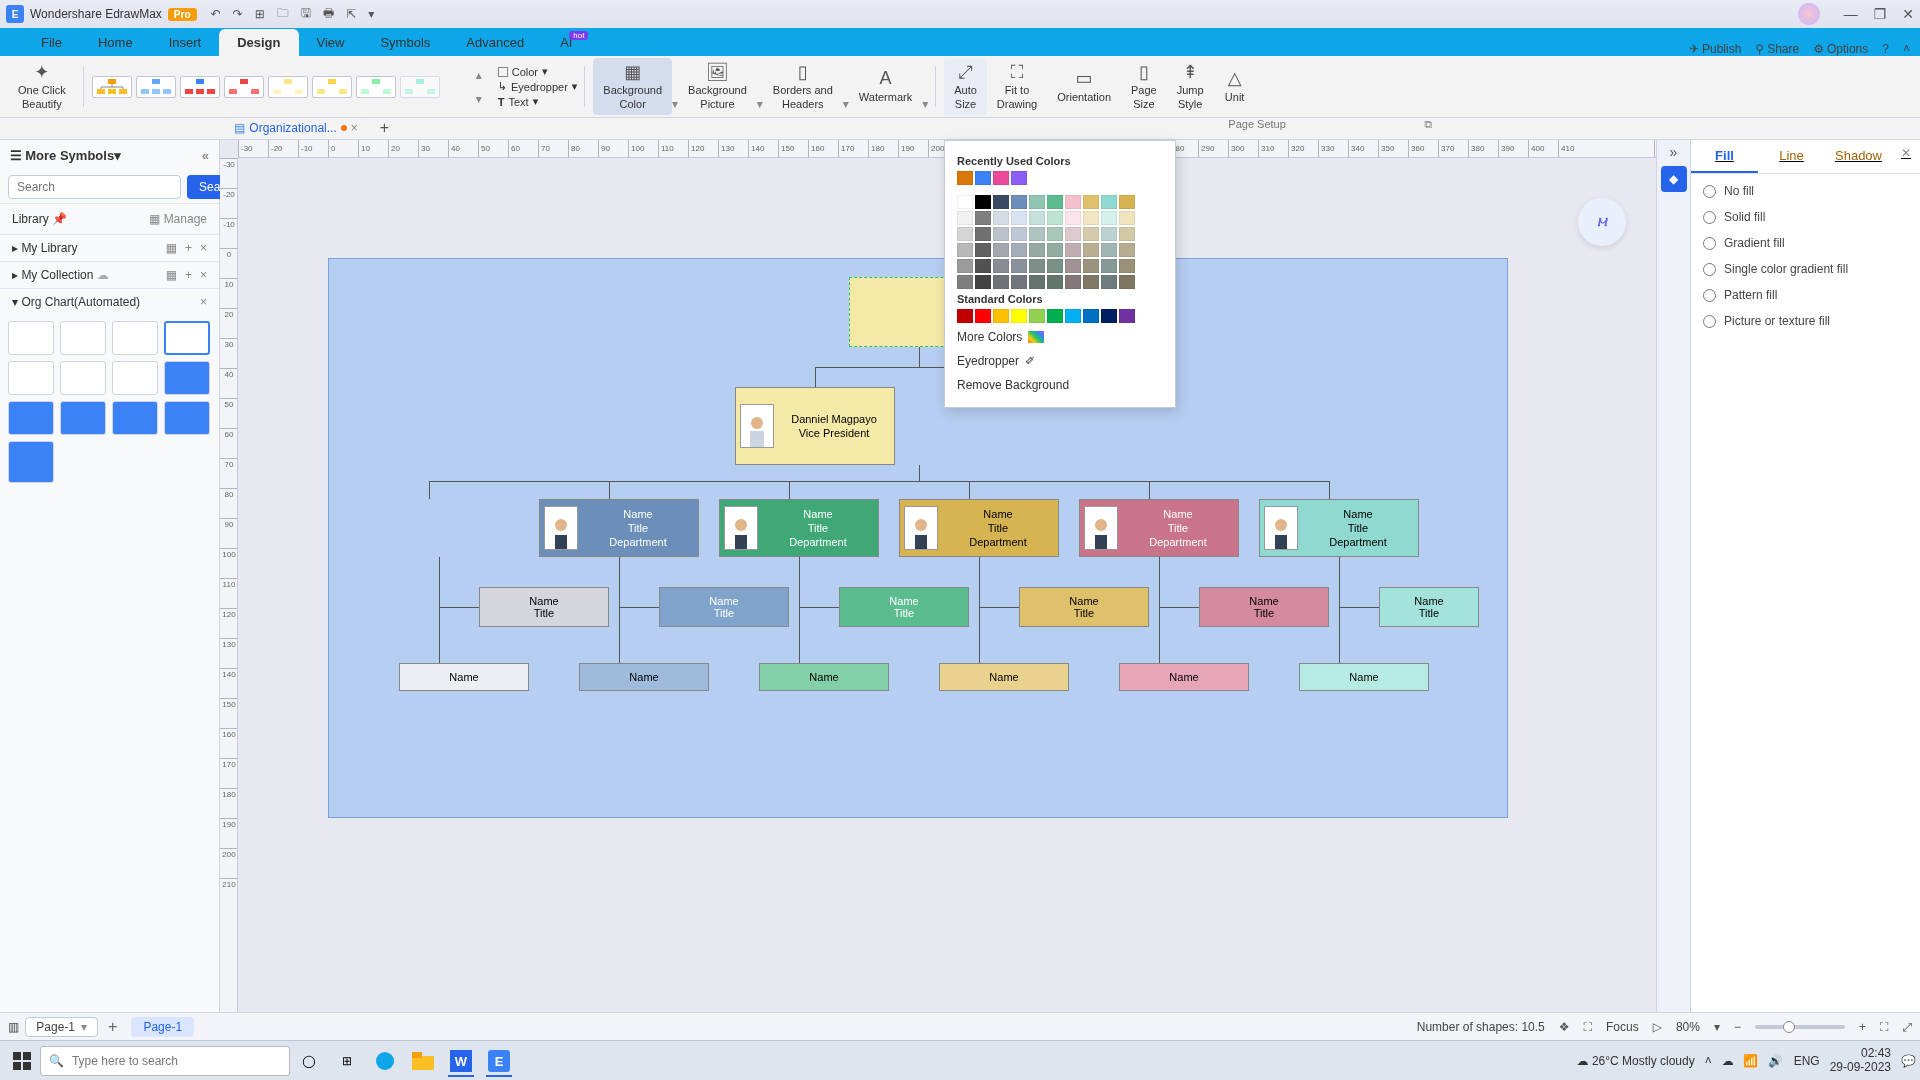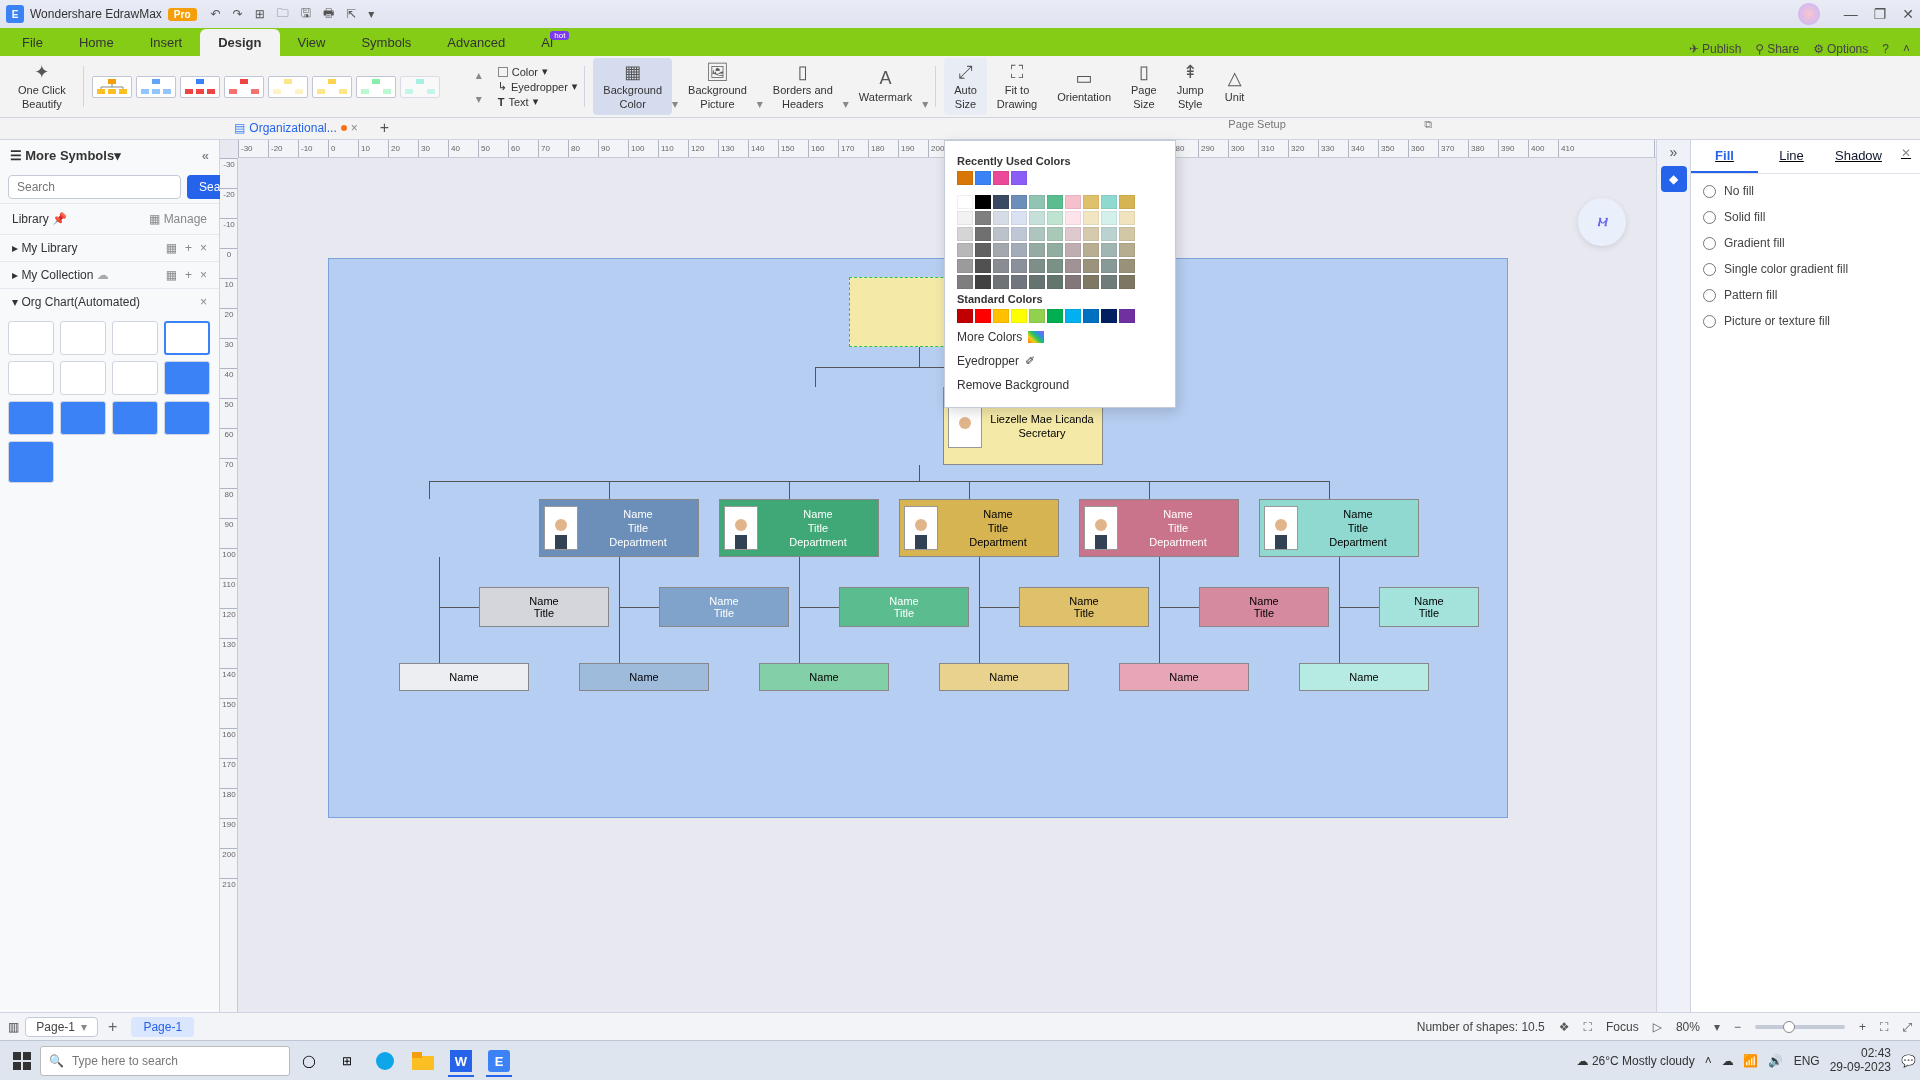--- a/index.html
+++ b/index.html
@@ -10,21 +10,21 @@
 .titlebar .logo { width: 18px; height: 18px; background:#3b82f6; border-radius:3px; margin-right:6px; display:flex;align-items:center;justify-content:center;color:#fff;font-weight:bold;font-size:10px;}
 .titlebar .appname { font-size: 12px; color:#333; }
 .titlebar .pro { background:#f59e0b; color:#fff; font-size:10px; padding:1px 6px; border-radius:3px; margin-left:6px; font-weight:bold;}
 .qat { display:flex; gap:12px; margin-left:14px; color:#555; align-items:center;}
 .qat span { cursor:pointer; }
 .winctl { margin-left:auto; display:flex; gap:16px; color:#555; align-items:center;}
 .winctl .avatar{ width:22px;height:22px;border-radius:50%;background:radial-gradient(circle,#f9c5d1,#c4b5fd);margin-right:8px;}
 .winctl span{cursor:pointer;font-size:14px;}
 
 
-.menubar { height: 28px; background:#84cc16; display:flex; align-items:flex-end; padding-left:4px;}
+.menubar { height: 28px; background:#0ea5e9; display:flex; align-items:flex-end; padding-left:23px;}
 .menubar .mitem { padding:6px 18px; font-size:13px; color:#333; cursor:pointer; position:relative;}
 .menubar .mitem.active { background:#f3f3f3; border-radius:6px 6px 0 0; font-weight:600;}
 .menubar .ai-hot { background:#7c3aed;color:#fff;font-size:8px;padding:0 4px;border-radius:3px;position:absolute;top:2px;right:2px;}
 .menubar .right { margin-left:auto; display:flex; gap:14px; padding-right:10px; color:#444; font-size:12px;}
 .menubar .right span{cursor:pointer;display:flex;align-items:center;gap:3px;}
 
 
 .ribbon { height: 62px; background:#f3f3f3; display:flex; align-items:stretch; border-bottom:1px solid #d0d4e0;}
 .rgroup { display:flex; align-items:center; padding:0 8px; position:relative;}
 .rgroup.sep::after{content:"";position:absolute;right:0;top:10px;bottom:10px;width:1px;background:#d0d4e0;}
@@ -84,21 +84,21 @@
 
 
 .hl{position:absolute;height:1px;background:#555;}
 .vl{position:absolute;width:1px;background:#555;}
 
 
 .rightdock{width:34px;background:#eef1f8;border-left:1px solid #d0d4e0;display:flex;flex-direction:column;align-items:center;padding-top:4px;}
 .rightdock .expand{cursor:pointer;color:#555;font-size:14px;}
 .rightpanel{width:230px;background:#fff;border-left:1px solid #d0d4e0;display:flex;flex-direction:column;}
 .rightpanel .tabs{display:flex;border-bottom:1px solid #e0e3ec;text-decoration:underline;}
-.rightpanel .tabs .t{flex:1;padding:8px 4px;text-align:center;font-size:13px;color:#0f172a;cursor:pointer;}
+.rightpanel .tabs .t{flex:1;padding:8px 4px;text-align:center;font-size:13px;color:#a16207;cursor:pointer;}
 .rightpanel .tabs .t.active{color:#2563eb;font-weight:600;border-bottom:2px solid #2563eb;}
 .rightpanel .tabs .x{width:28px;text-align:center;color:#888;cursor:pointer;padding-top:6px;}
 .fill-opts{padding:4px 12px;}
 .fill-opts label{display:flex;align-items:center;gap:8px;padding:6px 0;font-size:12px;color:#444;cursor:pointer;}
 .fill-opts input[type=radio]{accent-color:#888;}
 
 
 .colorpop{position:absolute;top:0;left:724px;width:232px;background:#fff;border:1px solid #c5cad8;box-shadow:2px 4px 12px rgba(0,0,0,0.15);padding:10px 12px;z-index:50;font-size:12px;color:#333;}
 .colorpop .sect{font-size:11px;font-weight:600;margin:4px 0;}
 .swrow{display:flex;gap:2px;margin-bottom:2px;}
@@ -490,30 +490,30 @@
       <div class="aiball">Ⲙ</div>
       <div class="page">
 
         <div class="node" style="left:520px;top:18px;width:140px;height:70px;background:#f5e9a8;border:1px dashed #22c55e;"></div>
 
         <div class="vl" style="left:590px;top:88px;height:20px;"></div>
         <div class="hl" style="left:486px;top:108px;width:208px;"></div>
         <div class="vl" style="left:486px;top:108px;height:20px;"></div>
         <div class="vl" style="left:694px;top:108px;height:20px;"></div>
 
-        <div class="node person" style="left:614px;top:128px;width:160px;height:78px;background:#f5e9a8;">
+        <div class="node person" style="left:406px;top:128px;width:160px;height:78px;background:#f5e9a8;">
           <div class="ph">
               <svg class="figure" viewBox="0 0 20 32">
                 <circle cx="10" cy="8" r="6" fill="#e0b58a"></circle>
-                <rect x="3" y="16" width="14" height="16" fill="#fff"></rect>
+                <rect x="3" y="16" width="14" height="16" fill="#cbd5e1"></rect>
               </svg>
             </div>
           <div class="txt">
-              <span>Liezelle Mae Licanda</span>
-              <span>Secretary</span>
+              <span>Danniel Magpayo</span>
+              <span>Vice President</span>
             </div>
         </div>
 
         <div class="vl" style="left:590px;top:206px;height:16px;"></div>
         <div class="hl" style="left:100px;top:222px;width:900px;"></div>
         <div class="vl" style="left:100px;top:222px;height:18px;"></div>
         <div class="vl" style="left:280px;top:222px;height:18px;"></div>
         <div class="vl" style="left:460px;top:222px;height:18px;"></div>
         <div class="vl" style="left:640px;top:222px;height:18px;"></div>
         <div class="vl" style="left:820px;top:222px;height:18px;"></div>

